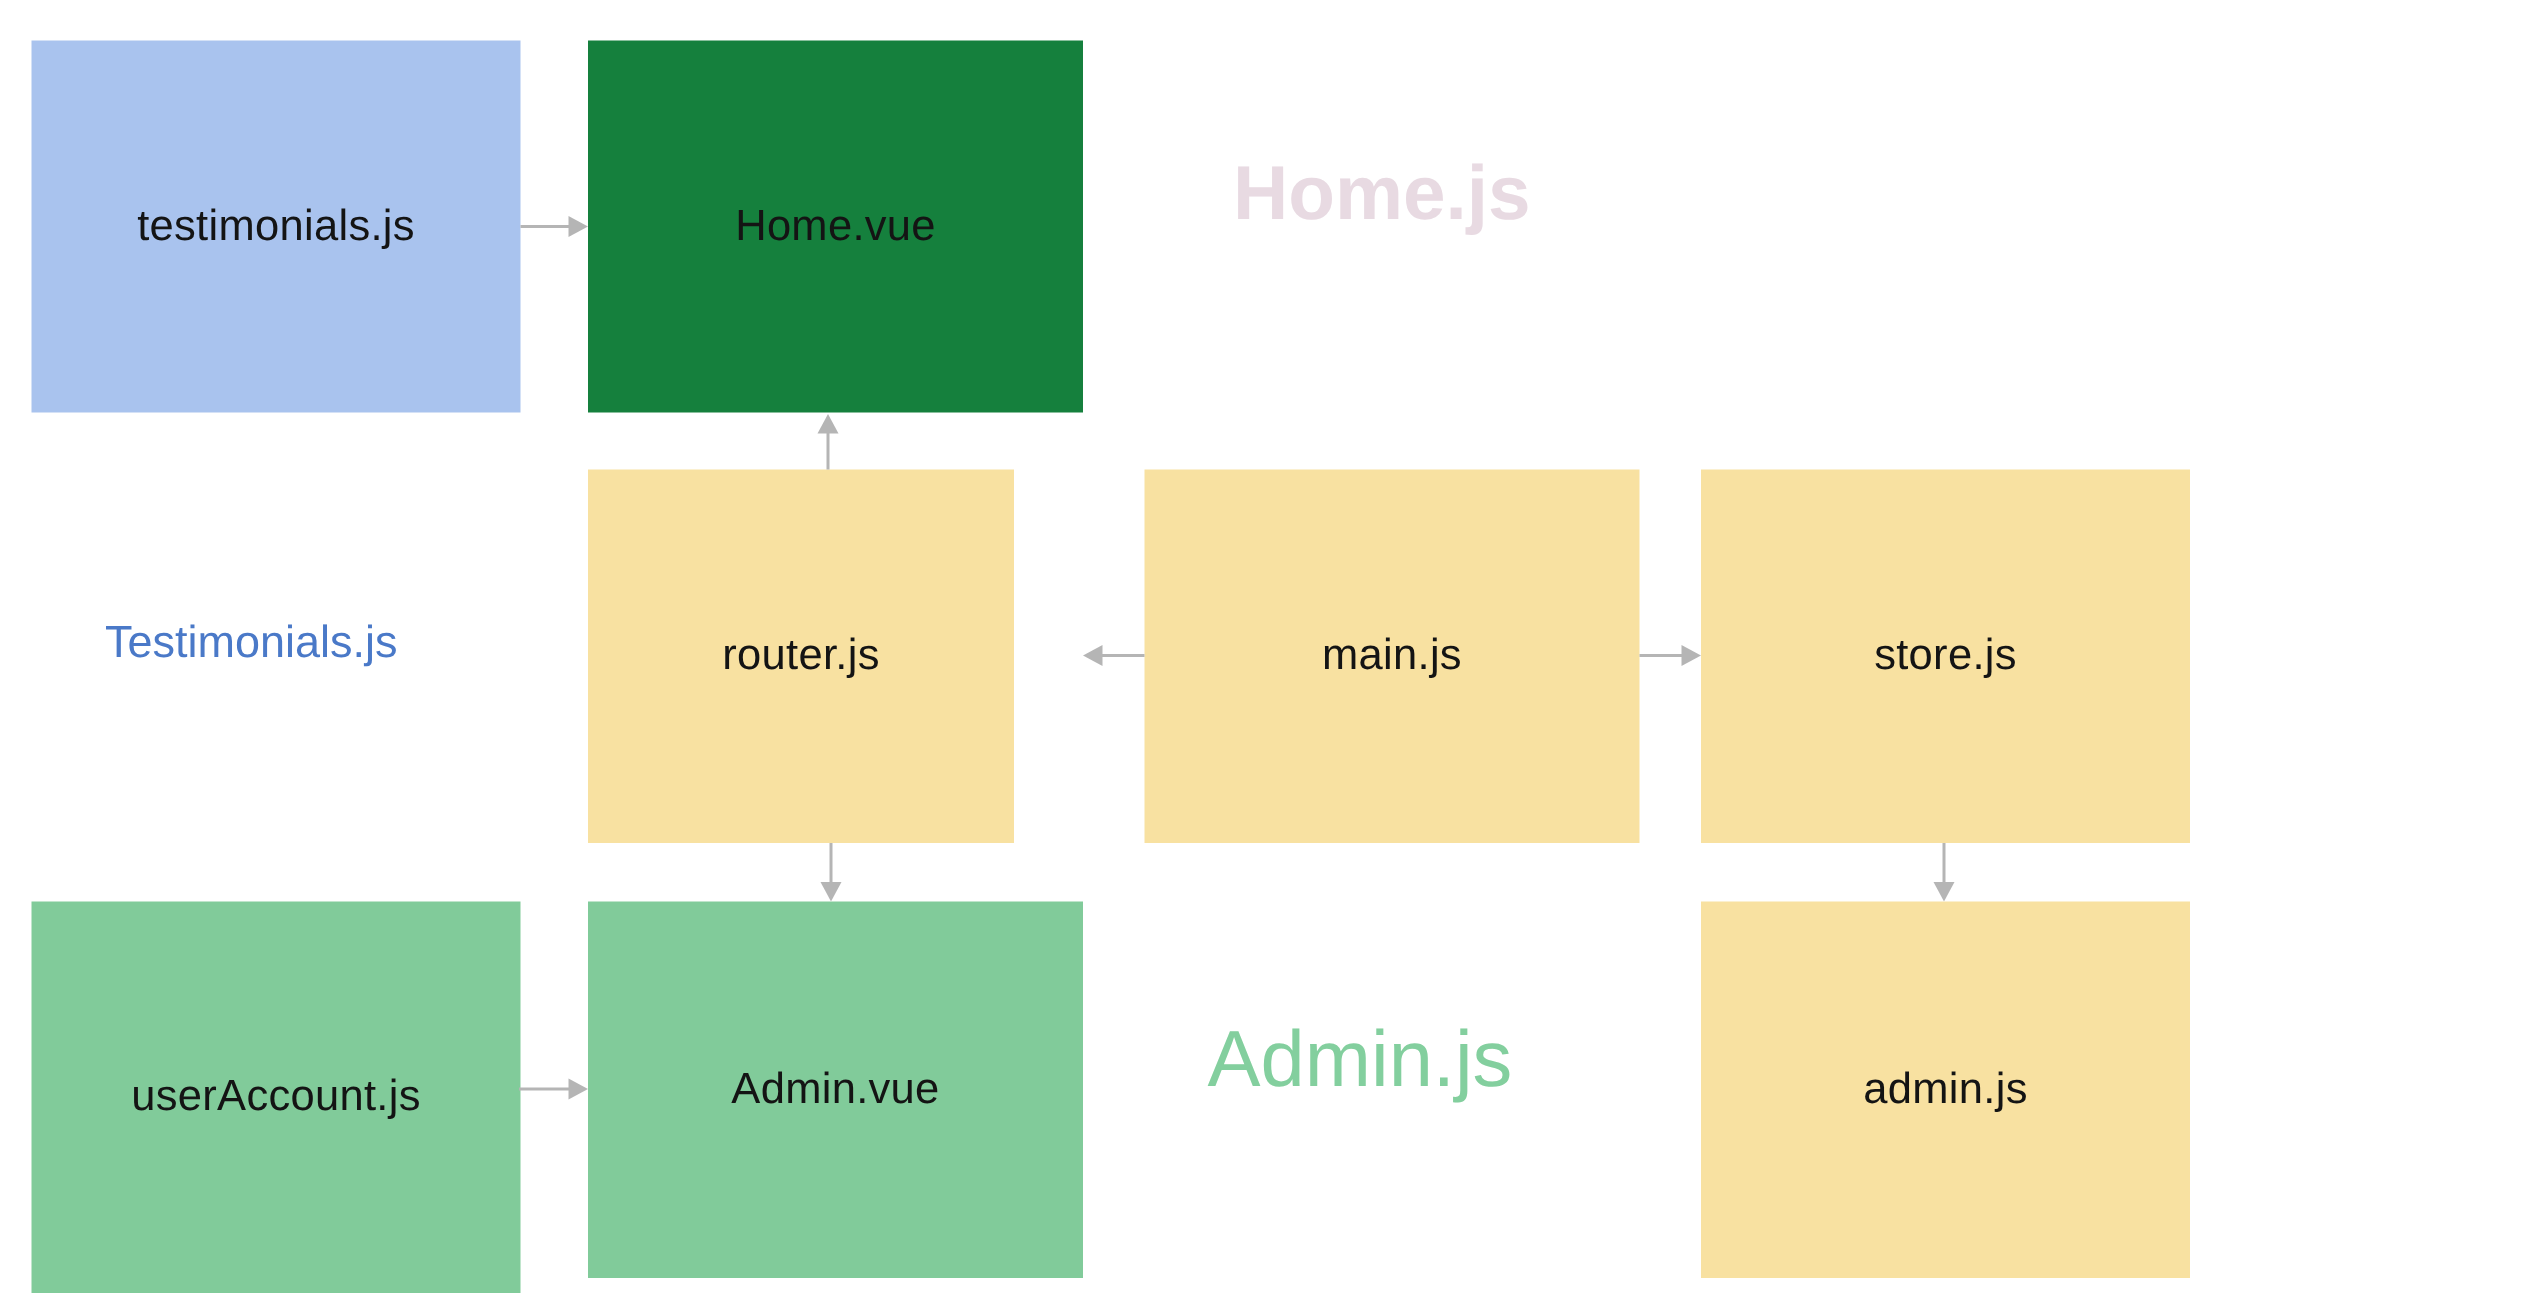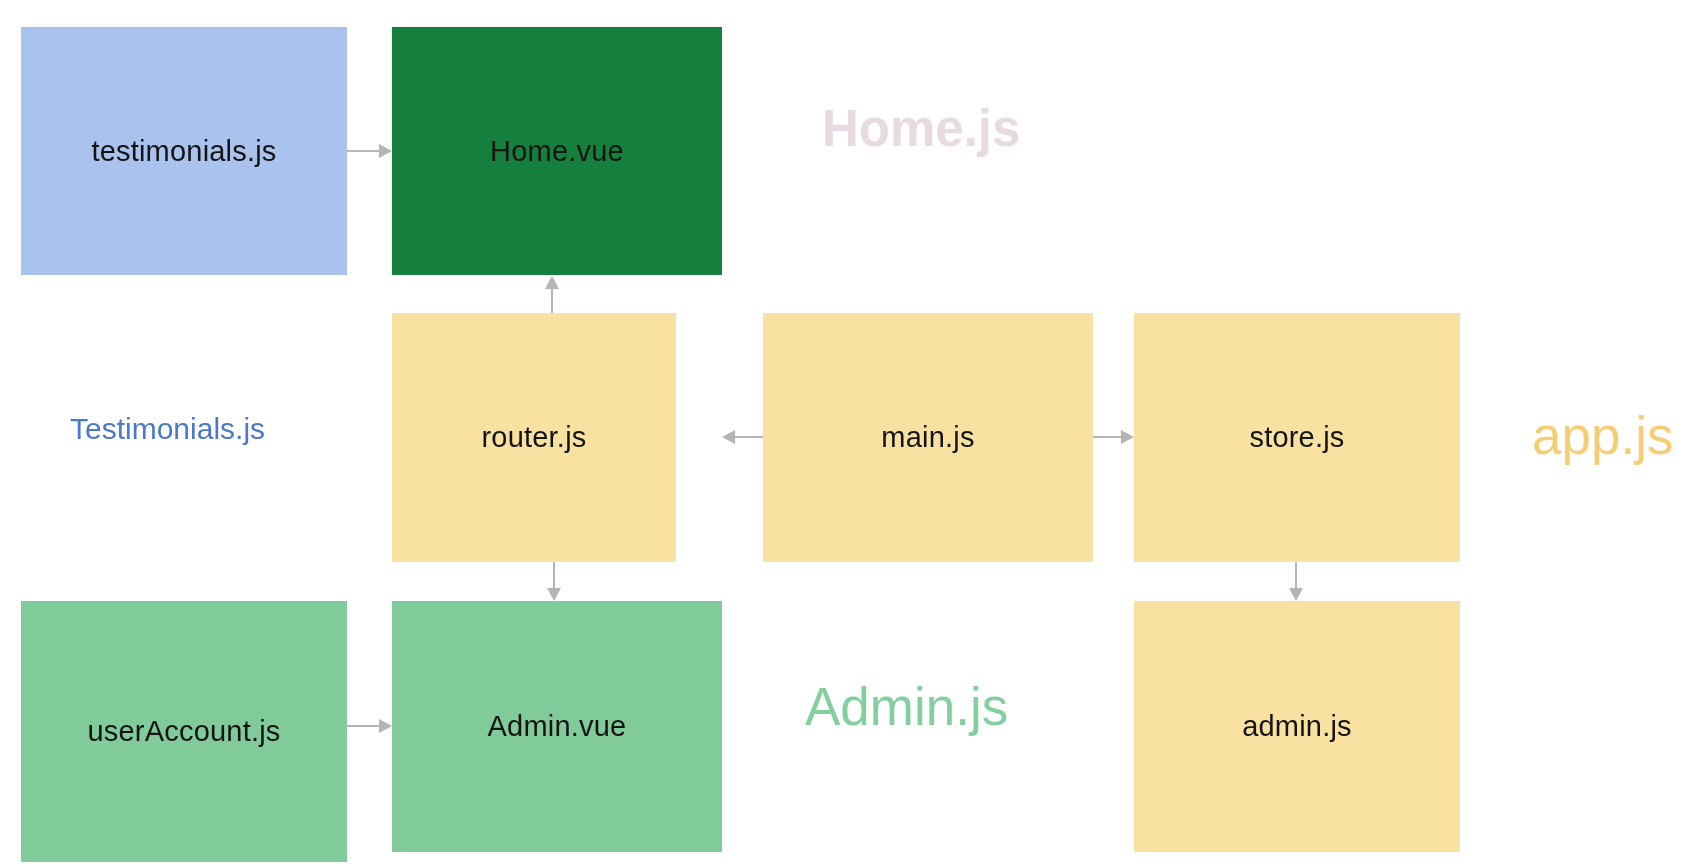--- a/index.html
+++ b/index.html
@@ -102,21 +102,20 @@
   </div>
   <div class="node" id="node-admin-vue" style="background-color: rgb(129, 203, 154);">
     <span>Admin.vue</span>
   </div>
   <div class="node" id="node-admin-js" style="background-color: rgb(248, 225, 161);">
     <span>admin.js</span>
   </div>
 
   <div class="side-label" id="label-home-js" style="color: rgb(232, 218, 226); font-weight: bold;">Home.js</div>
   <div class="side-label" id="label-testimonials" style="color: rgb(74, 121, 200);">Testimonials.js</div>
-  <div class="side-label" id="label-app-js" style="color: rgb(245, 205, 116);">app.js</div>
   <div class="side-label" id="label-admin-js" style="color: rgb(131, 207, 158);">Admin.js</div>
 
   <div class="arrow arrow-h arrow-right" id="arrow-testimonials-to-home">
     <i class="shaft"></i>
       <i class="head"></i>
   </div>
   <div class="arrow arrow-h arrow-left" id="arrow-main-to-router">
     <i class="shaft"></i>
       <i class="head"></i>
   </div>

